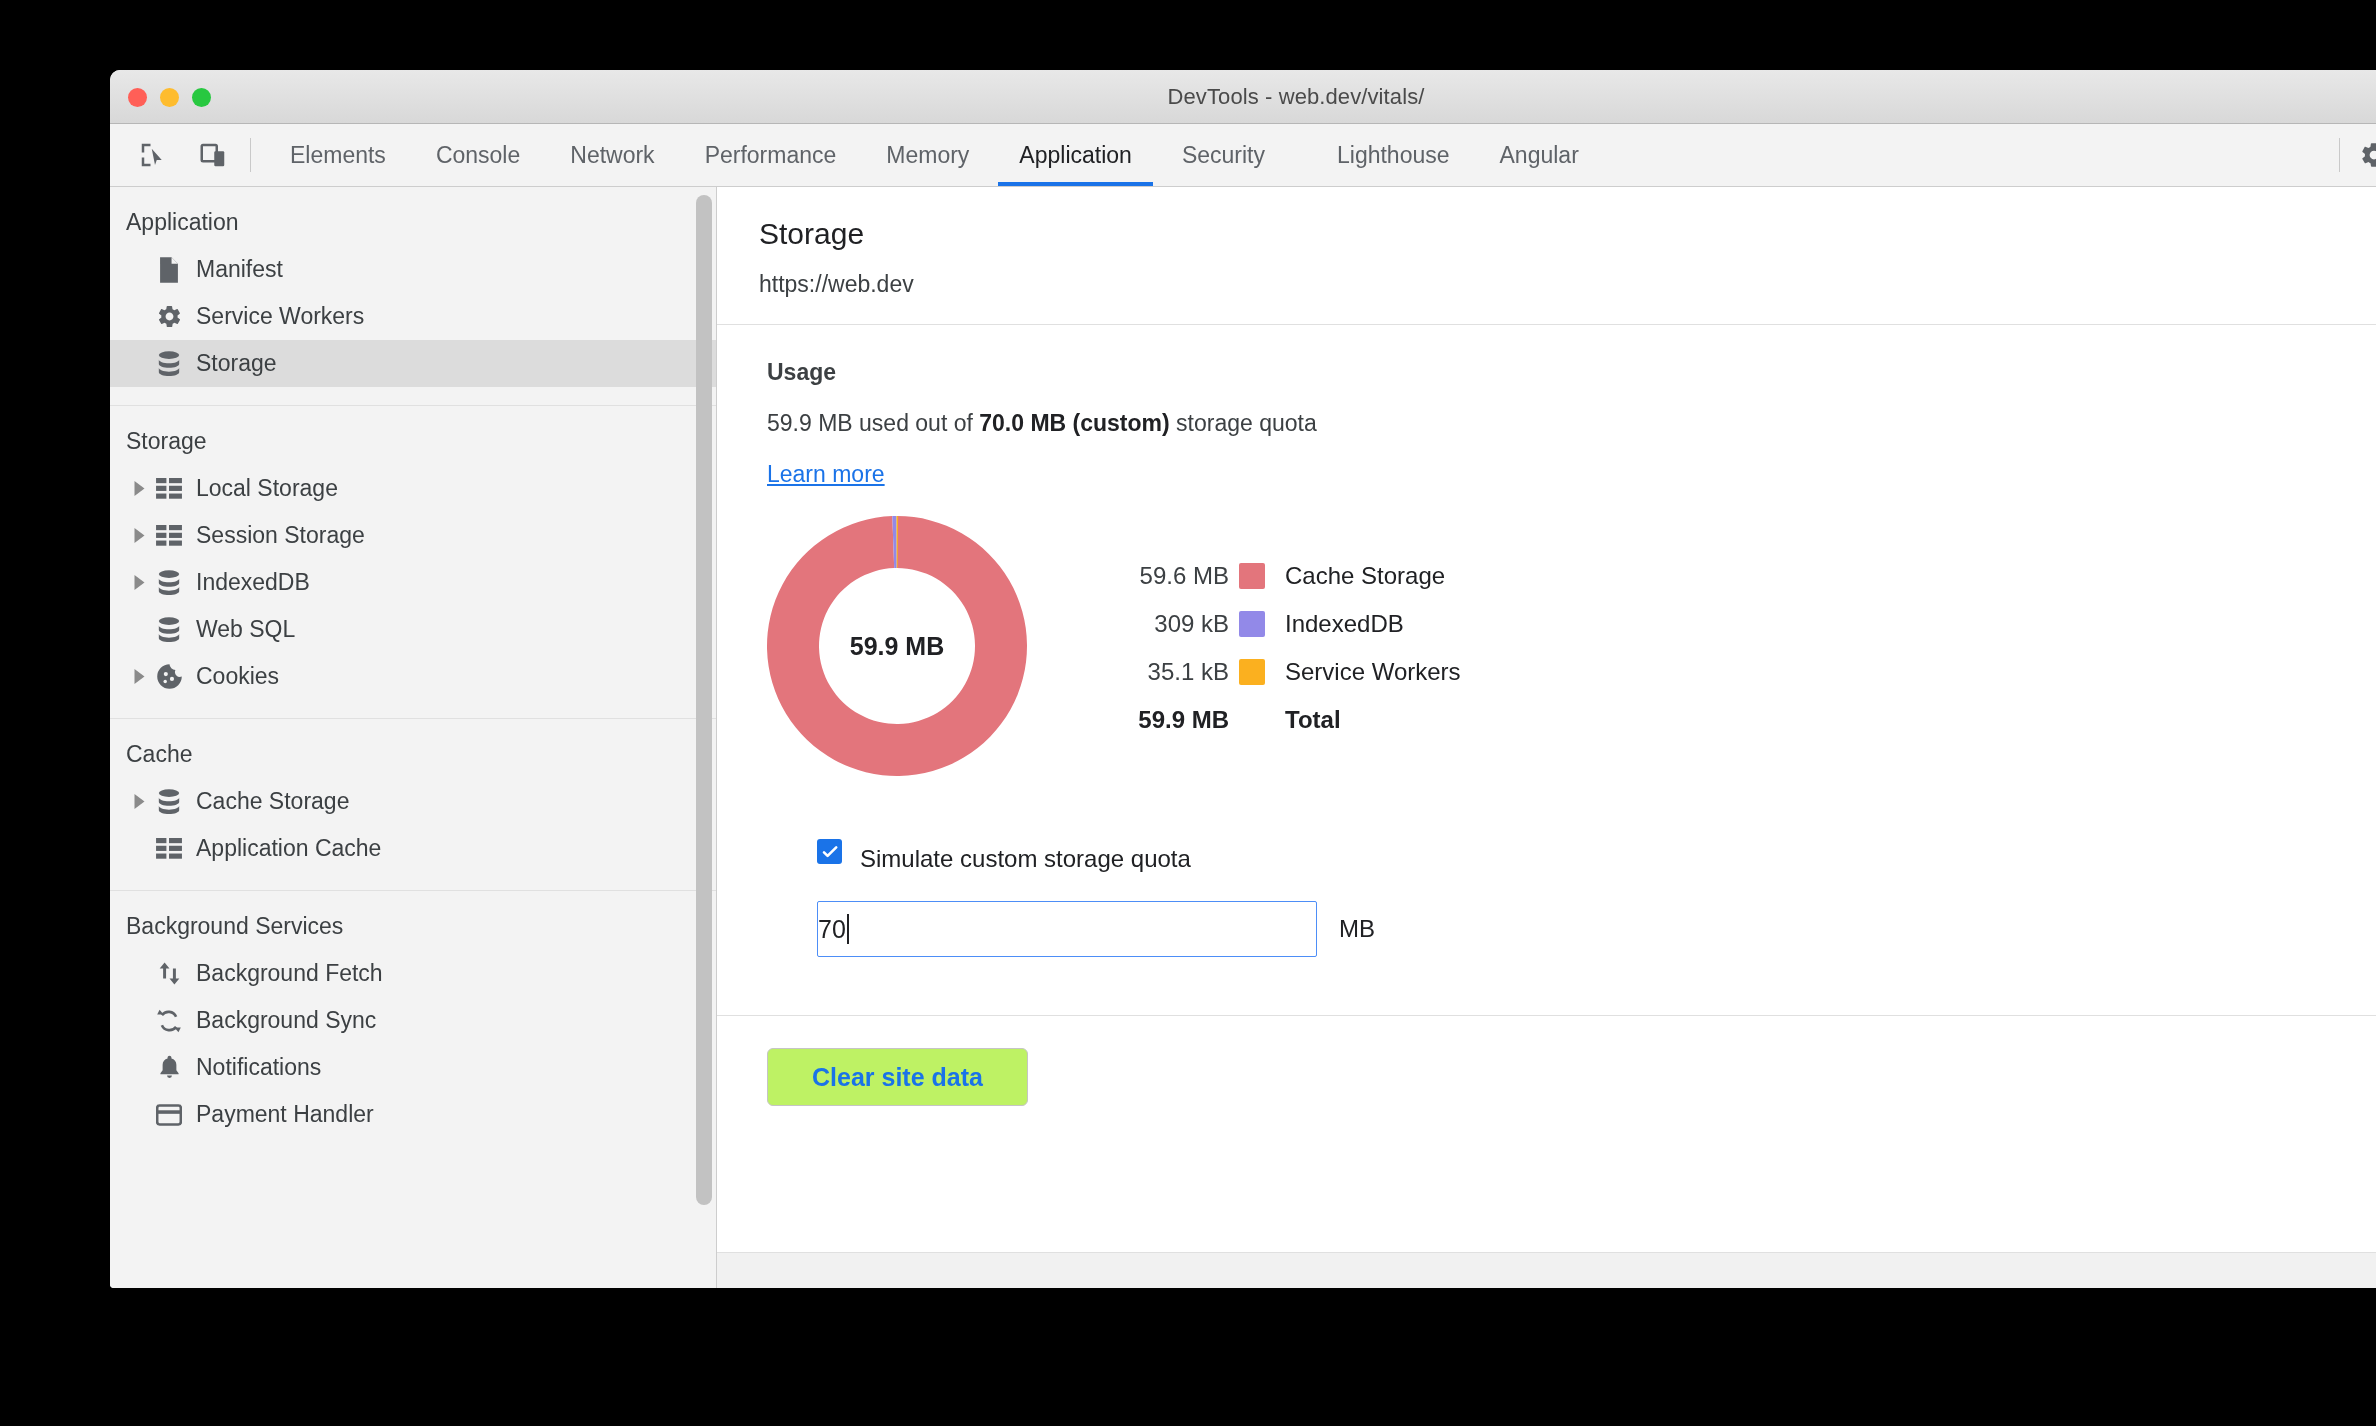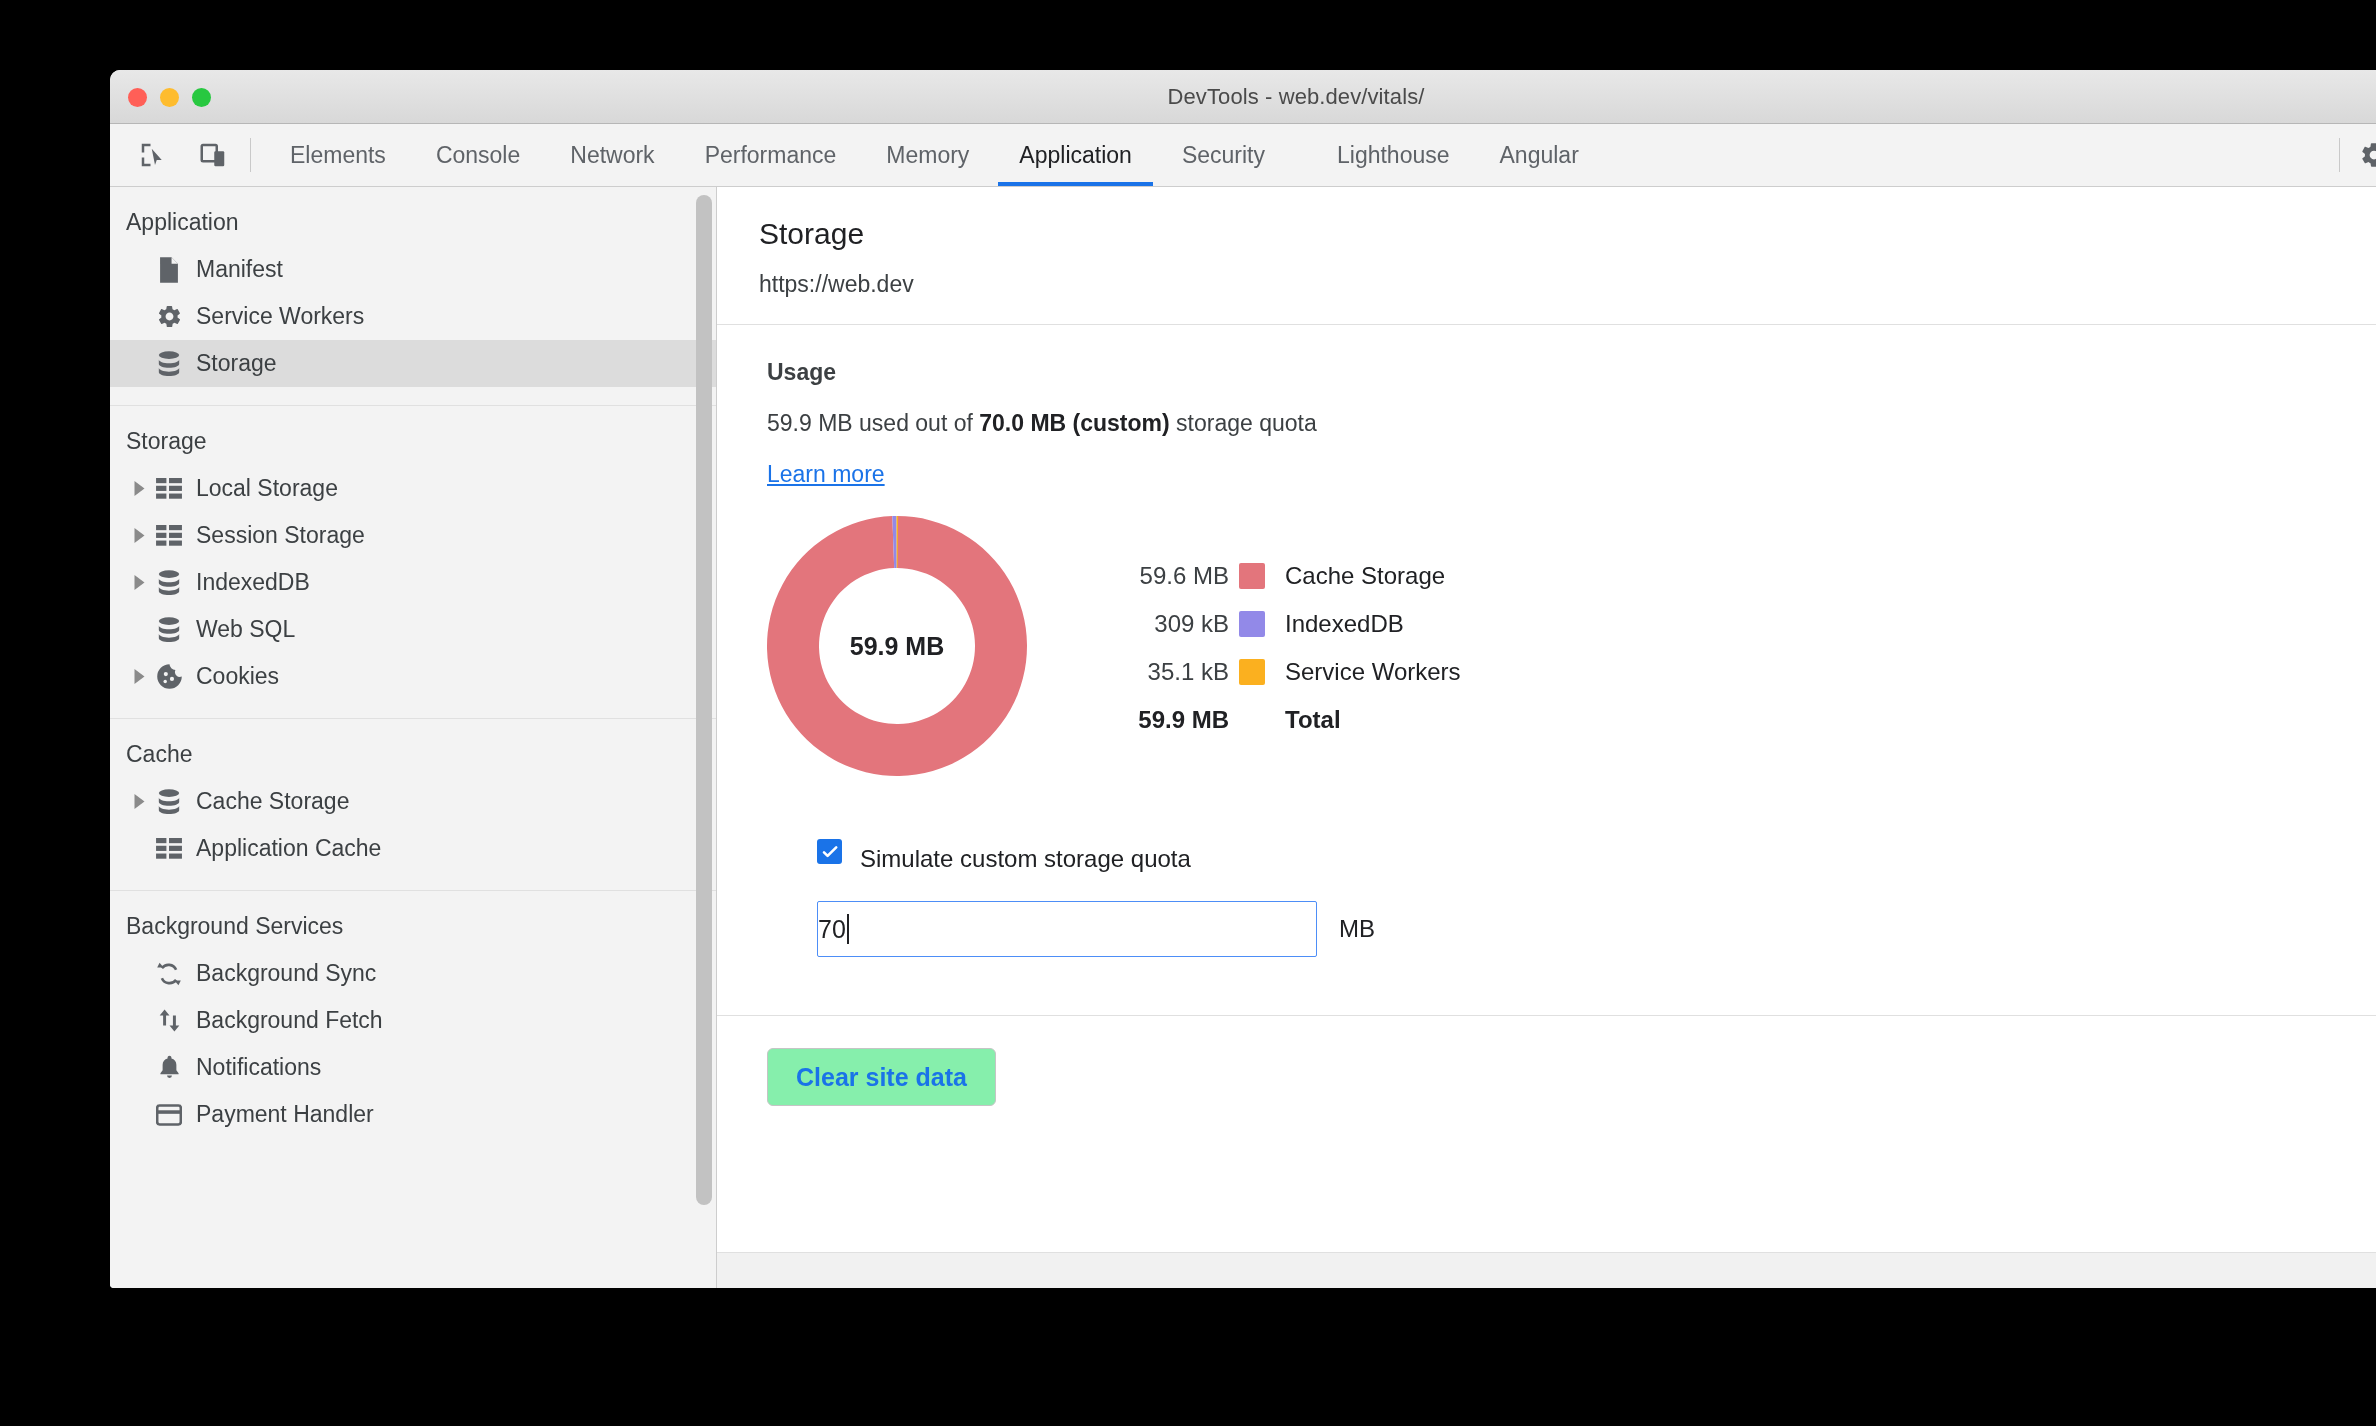--- a/index.html
+++ b/index.html
@@ -214,23 +214,23 @@
   #quota-caret {
     display: inline-block;
     width: 2px; height: 30px; background: #202124;
     margin-left: 1px;
   }
   #quota-unit { margin-left: 22px; font-size: 24px; color: #202124; }
 
   #clear-block { padding-left: 50px; padding-top: 32px; }
   #clear-btn {
     display: inline-flex; align-items: center; justify-content: center;
-    height: 58px; padding: 0 28px;
+    height: 58px; padding: 0 44px;
     border: 1px solid #c5c5c5; border-radius: 6px;
-    background: #86efac;
+    background: #bef264;
     font-size: 25px; font-weight: bold; color: #1a73e8;
     cursor: pointer;
   }
 
   #main-bottom-strip {
     position: absolute; left: 0; right: 0; bottom: 0;
     height: 36px; background: #f1f1f1;
     border-top: 1px solid #e0e0e0;
   }
 
@@ -477,38 +477,38 @@
           <span class="slabel">Application Cache</span>
         </div>
         <div class="side-section-pad"></div>
       </div>
 
       <div class="side-section">
         <div class="section-title">Background Services</div>
         <div class="side-item">
           <span class="twisty empty"></span>
           <span class="sicon">
+            <svg width="25" height="27" viewBox="0 0 20 22">
+              <path fill="#5f6368" d="M6 2l4 5H7.2v8H4.8V7H2z"></path>
+              <path fill="#5f6368" d="M14 20l-4-5h2.8V7h2.4v8H18z"></path>
+            </svg>
+          </span>
+          <span class="slabel">Background Fetch</span>
+        </div>
+        <div class="side-item">
+          <span class="twisty empty"></span>
+          <span class="sicon">
             <svg width="26" height="26" viewBox="0 0 22 22">
               <path fill="none" stroke="#5f6368" stroke-width="2.2" d="M17 7.5A7 7 0 0 0 5 6"></path>
               <path fill="#5f6368" d="M3 1.5l3.5 4H1z"></path>
               <path fill="none" stroke="#5f6368" stroke-width="2.2" d="M5 14.5A7 7 0 0 0 17 16"></path>
               <path fill="#5f6368" d="M19 20.5l-3.5-4H21z"></path>
             </svg>
           </span>
           <span class="slabel">Background Sync</span>
-        </div>
-        <div class="side-item">
-          <span class="twisty empty"></span>
-          <span class="sicon">
-            <svg width="25" height="27" viewBox="0 0 20 22">
-              <path fill="#5f6368" d="M6 2l4 5H7.2v8H4.8V7H2z"></path>
-              <path fill="#5f6368" d="M14 20l-4-5h2.8V7h2.4v8H18z"></path>
-            </svg>
-          </span>
-          <span class="slabel">Background Fetch</span>
         </div>
         <div class="side-item">
           <span class="twisty empty"></span>
           <span class="sicon">
             <svg width="25" height="27" viewBox="0 0 20 22">
               <path fill="#5f6368" d="M10 1.5c-.9 0-1.6.7-1.6 1.6v.6C6 4.3 4.4 6.3 4.4 8.8v4.4L2.6 15.6v1h14.8v-1l-1.8-2.4V8.8c0-2.5-1.6-4.5-4-5.1v-.6c0-.9-.7-1.6-1.6-1.6z"></path>
               <path fill="#5f6368" d="M8 17.6h4a2 2 0 0 1-4 0z"></path>
             </svg>
           </span>
           <span class="slabel">Notifications</span>

